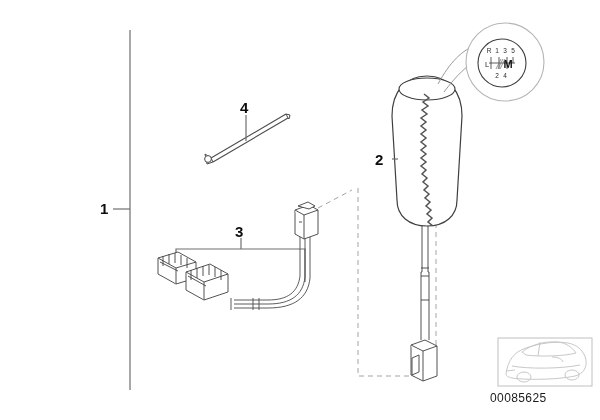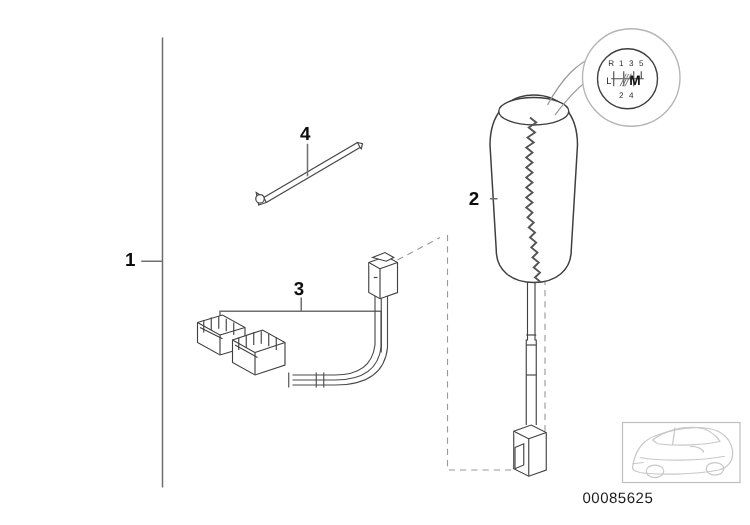--- a/index.html
+++ b/index.html
@@ -34,21 +34,21 @@
     line-height: 1;
     white-space: nowrap;
   }
   #callout-1 { left: 100px; top: 201px; }
   #callout-2 { left: 375px; top: 152px; }
   #callout-3 { left: 235px; top: 224px; }
   #callout-4 { left: 240px; top: 100px; }
 
   #part-number {
     position: absolute;
-    left: 466px;
+    left: 490px;
     top: 391px;
     font-family: "Liberation Sans", sans-serif;
     font-size: 12px;
     letter-spacing: 0.4px;
     color: #1a1a1a;
     white-space: nowrap;
   }
   .shift-text {
     font-family: "Liberation Sans", sans-serif;
     fill: #2b2b2b;

